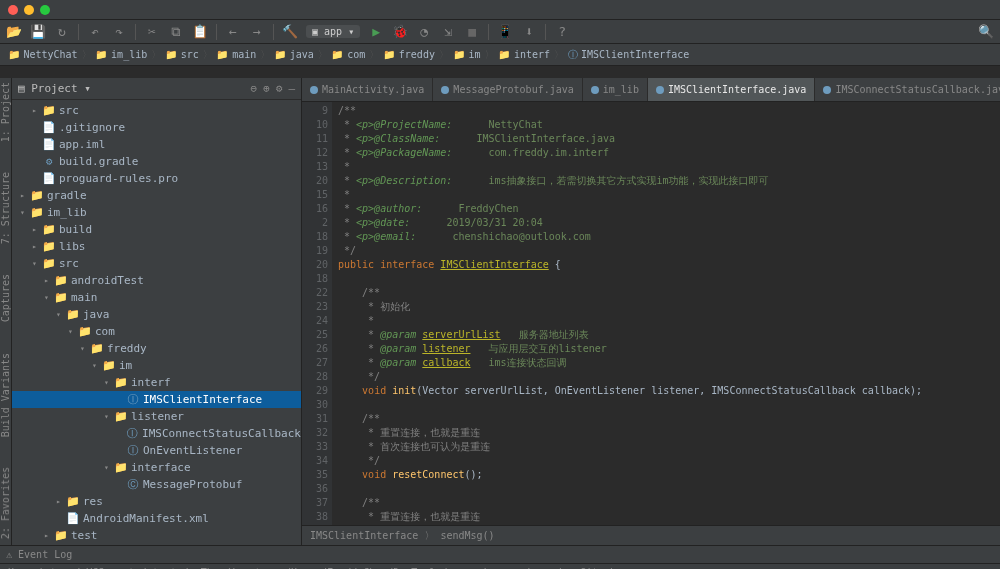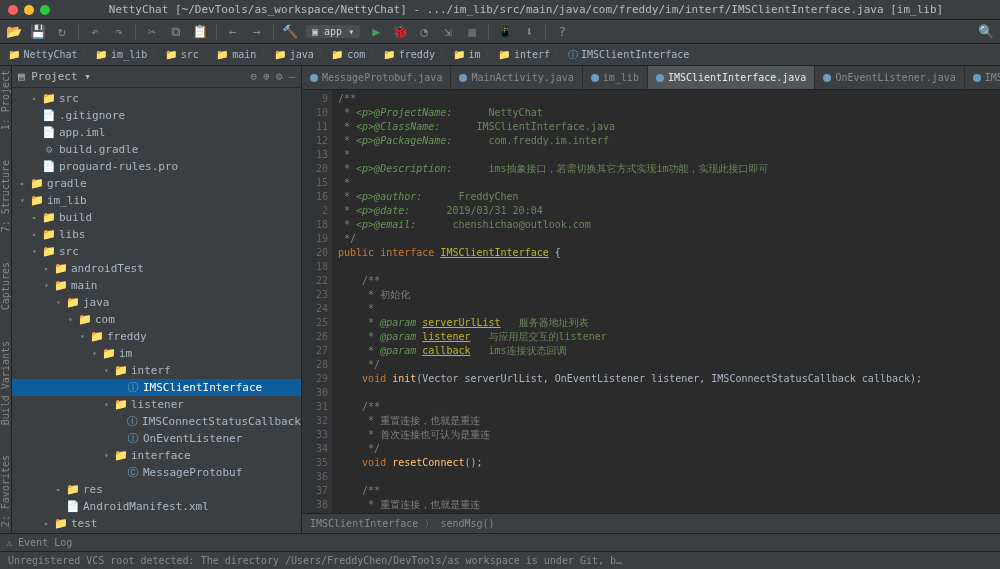--- a/index.html
+++ b/index.html
@@ -12,21 +12,21 @@
 .toolbar{height:24px;background:#3c3f41;display:flex;align-items:center;padding:0 6px;gap:8px;border-bottom:1px solid #222;}
 .toolbar .icn{width:16px;height:16px;display:inline-flex;align-items:center;justify-content:center;color:#888;font-size:13px;}
 .toolbar .sep{width:1px;height:16px;background:#555;}
 .toolbar .run-cfg{background:#4b4e50;padding:1px 6px;border-radius:3px;color:#ccc;font-size:10px;}
 .toolbar .play{color:#499c54;}
 .toolbar .bug{color:#499c54;}
 .breadcrumbs{height:22px;background:#3c3f41;display:flex;align-items:center;padding:0 8px;gap:4px;color:#888;font-size:10px;border-bottom:1px solid #222;}
 .breadcrumbs .bc{display:flex;align-items:center;gap:3px;}
 .breadcrumbs .sep{color:#555;}
 .bc .mod{color:#a9b7c6;}
-.main{display:flex;height:calc(100% - 20px - 24px - 22px - 18px - 18px);}
+.main{display:flex;height:calc(100% - 20px - 24px - 22px - 18px - 18px);margin-top:12px;}
 .ltools{width:18px;background:#3c3f41;border-right:1px solid #222;display:flex;flex-direction:column;align-items:center;padding-top:4px;gap:30px;}
 .ltools .vt{writing-mode:vertical-rl;transform:rotate(180deg);font-size:10px;color:#888;cursor:pointer;}
 .sidebar{width:290px;background:#3c3f41;border-right:1px solid #222;display:flex;flex-direction:column;}
 .side-hdr{height:22px;display:flex;align-items:center;padding:0 6px;color:#bbb;border-bottom:1px solid #2b2b2b;font-size:11px;justify-content:space-between;}
 .side-hdr .tools{display:flex;gap:6px;color:#888;}
 .tree{flex:1;overflow:auto;padding:2px 0;font-size:11px;}
 .tree-node{display:flex;align-items:center;height:17px;padding-left:4px;color:#a9b7c6;cursor:pointer;white-space:nowrap;}
 .tree-node.sel{background:#0d5d9c;color:#fff;}
 .tree-node .arr{width:10px;color:#888;font-size:8px;}
 .tree-node .ico{width:14px;display:inline-flex;justify-content:center;margin-right:3px;}
@@ -51,21 +51,20 @@
 </style>
 </head>
 <body>
 
 <div class="titlebar">
   <div class="mac-dots">
     <div class="dot r"></div>
     <div class="dot y"></div>
     <div class="dot g"></div>
   </div>
-  <div class="title-text">NettyChat [~/DevTools/as_workspace/NettyChat] - .../im_lib/src/main/java/com/freddy/im/interf/IMSClientInterface.java [im_lib]</div>
 </div>
 
 <div class="toolbar">
   <span class="icn">📂</span>
   <span class="icn">💾</span>
   <span class="icn">↻</span>
   <span class="sep"></span>
   <span class="icn">↶</span>
   <span class="icn">↷</span>
   <span class="sep"></span>
@@ -294,37 +293,33 @@
         </div>
         <div class="tree-node" style="padding-left: 20px;">
           <span class="arr"></span>
         </div>
       </div>
   </div>
   <div class="editor">
     <div class="tabs" id="tabs">
         <div class="tab">
           <span class="ci"></span>
+          <span>MainActivity.java</span>
+        </div>
+        <div class="tab">
+          <span class="ci"></span>
           <span>MessageProtobuf.java</span>
         </div>
         <div class="tab">
           <span class="ci"></span>
-          <span>MainActivity.java</span>
-        </div>
-        <div class="tab">
-          <span class="ci"></span>
           <span>im_lib</span>
         </div>
         <div class="tab act">
           <span class="ci"></span>
           <span>IMSClientInterface.java</span>
-        </div>
-        <div class="tab">
-          <span class="ci"></span>
-          <span>OnEventListener.java</span>
         </div>
         <div class="tab">
           <span class="ci"></span>
           <span>IMSConnectStatusCallback.java</span>
         </div>
       </div>
     <div class="code-area">
       <div class="gutter" id="gutter">
           <div>9</div>
           <div>10</div>

